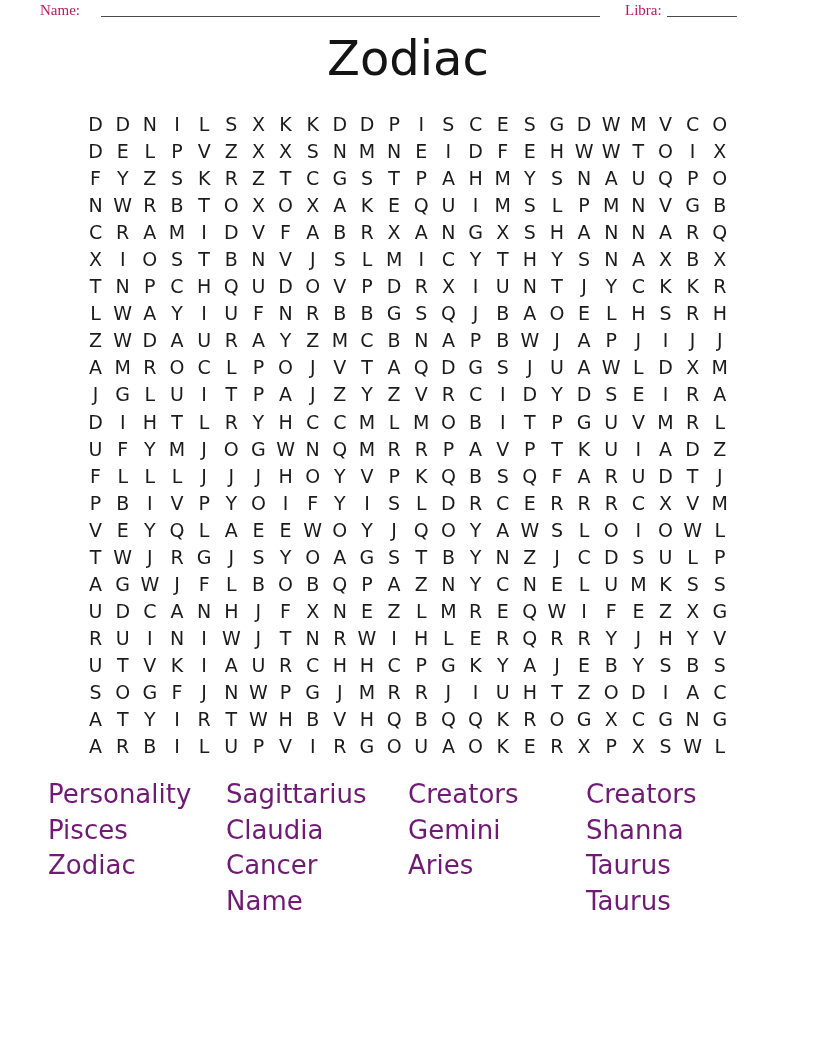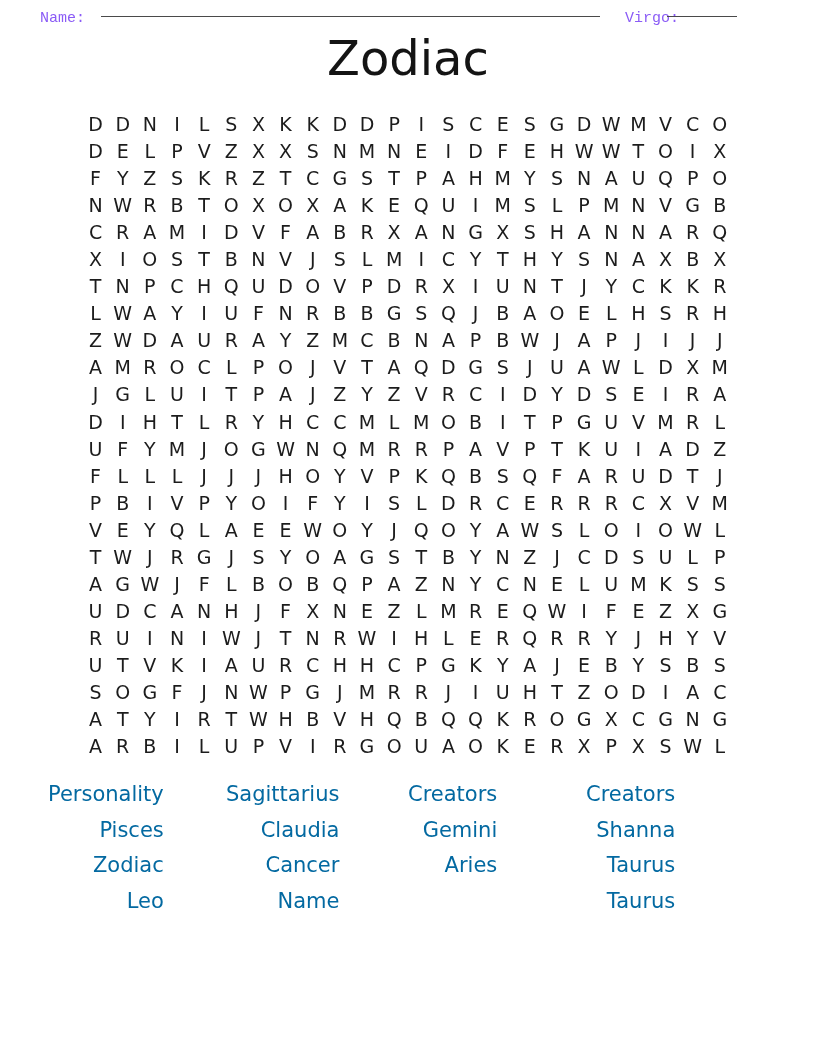--- a/index.html
+++ b/index.html
@@ -13,24 +13,24 @@
     height: 1056px;
     background: #ffffff;
     overflow: hidden;
     font-family: "DejaVu Sans", sans-serif;
     color: #1f1f1f;
   }
 
   
   .hdr-label {
     position: absolute;
-    top: 10px;
-    font-family: Liberation Mono, monospace;
+    top: 2px;
+    font-family: Liberation Serif, serif;
     font-size: 15px;
-    color: #8b5cf6;
+    color: #be185d;
     white-space: nowrap;
   }
   .name-label { left: 40px; }
   .date-label { left: 625px; }
   .blank-line {
     position: absolute;
     top: 16px;
     height: 0;
     border-top: 1.5px solid #4a4a4a;
   }
@@ -78,36 +78,35 @@
     top: 777px;
     left: 0;
     width: 816px;
     height: 200px;
   }
   .word-col {
     position: absolute;
     top: 0;
   }
   .word {
-    font-size: 21px;
+    font-size: 26px;
     line-height: 35.7px;
-    color: #0369a1;
+    color: #701a75;
     white-space: nowrap;
-    text-align: right;
   }
 </style>
 </head>
 <body>
 
 <div class="page">
 
   <span class="hdr-label name-label">Name:</span>
   <div class="blank-line name-line"></div>
 
-  <span class="hdr-label date-label">Virgo:</span>
+  <span class="hdr-label date-label">Libra:</span>
   <div class="blank-line date-line"></div>
 
   <h1 class="title">Zodiac</h1>
 
   <div class="grid" id="grid">
       <span class="cell">D</span>
       <span class="cell">D</span>
       <span class="cell">N</span>
       <span class="cell">I</span>
       <span class="cell">L</span>
@@ -682,21 +681,20 @@
       <span class="cell">S</span>
       <span class="cell">W</span>
       <span class="cell">L</span>
     </div>
 
   <div class="words" id="words">
       <div class="word-col" style="left: 48px;">
         <div class="word">Personality</div>
         <div class="word">Pisces</div>
         <div class="word">Zodiac</div>
-        <div class="word">Leo</div>
       </div>
       <div class="word-col" style="left: 226px;">
         <div class="word">Sagittarius</div>
         <div class="word">Claudia</div>
         <div class="word">Cancer</div>
         <div class="word">Name</div>
       </div>
       <div class="word-col" style="left: 408px;">
         <div class="word">Creators</div>
         <div class="word">Gemini</div>

